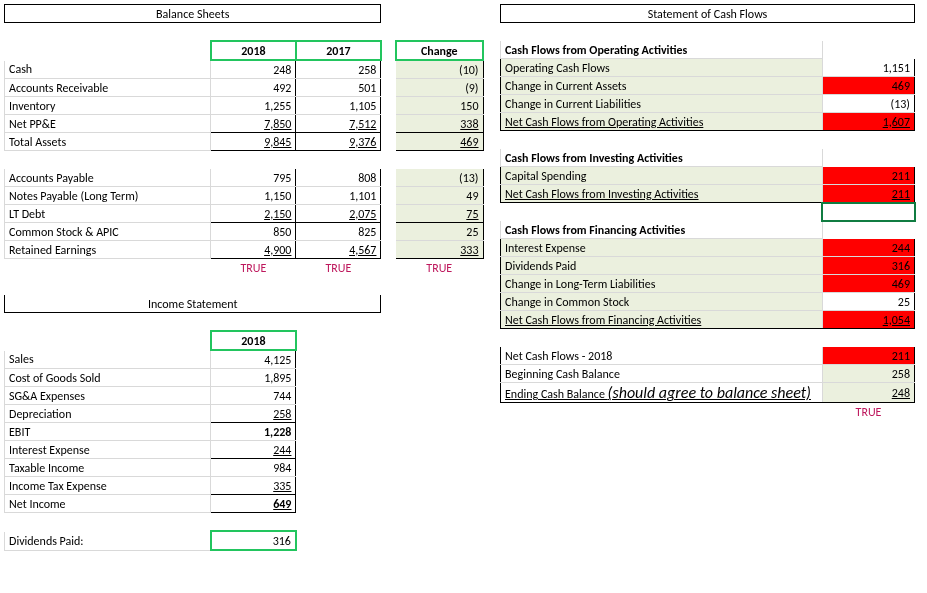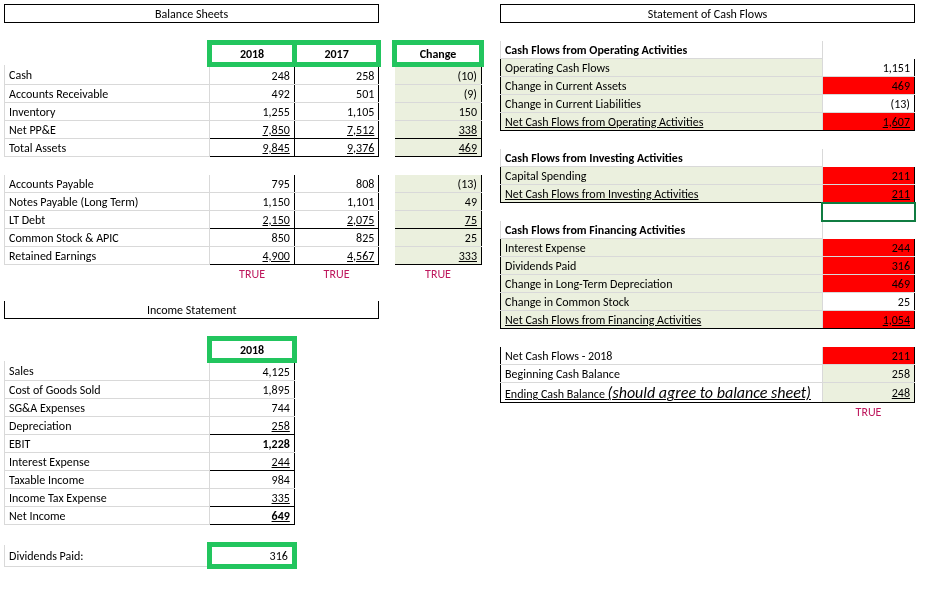--- a/index.html
+++ b/index.html
@@ -38,21 +38,21 @@
   td.bold { font-weight: bold; }
   td.ul   { }
   td.gray { color: #be185d; }
   td.olive   { background: #ebf0de; }
   td.red     { background: #ff0000; color: #000; }
   td.title   { border: 1px solid #000; text-align: center; }
   td.bt { border-top: 1px solid #000; }
   td.bb { border-bottom: 1px solid #000; text-decoration: underline; }
   td.bl { border-left: 1px solid #000; }
   td.br { border-right: 1px solid #000; }
-  td.box { border: 5px solid #22c55e; }
+  td.box { border: 2px solid #22c55e; }
   .w-label  { width: 170px; }
   .w-col    { width: 70px; }
   .w-gap    { width: 12px; }
   .w-change { width: 72px; }
   .w-label2 { width: 310px; }
   .w-val    { width: 90px; }
   .italic-inline { font-style: italic; font-size: 16px; }
   .selcell { outline: 2px solid #107c41; outline-offset: -1px; }
 </style>
 </head>
@@ -296,21 +296,21 @@
           </tr>
       <tr>
             <td class="olive bl bt">Interest Expense</td>
             <td class="num red bt br">244</td>
           </tr>
       <tr>
             <td class="olive bl">Dividends Paid</td>
             <td class="num red br">316</td>
           </tr>
       <tr>
-            <td class="olive bl">Change in Long-Term Depreciation</td>
+            <td class="olive bl">Change in Long-Term Liabilities</td>
             <td class="num red br">469</td>
           </tr>
       <tr>
             <td class="olive bl">Change in Common Stock</td>
             <td class="num br">25</td>
           </tr>
       <tr>
             <td class="olive bl bb">Net Cash Flows from Financing Activities</td>
             <td class="num red br bb">1,054</td>
           </tr>

